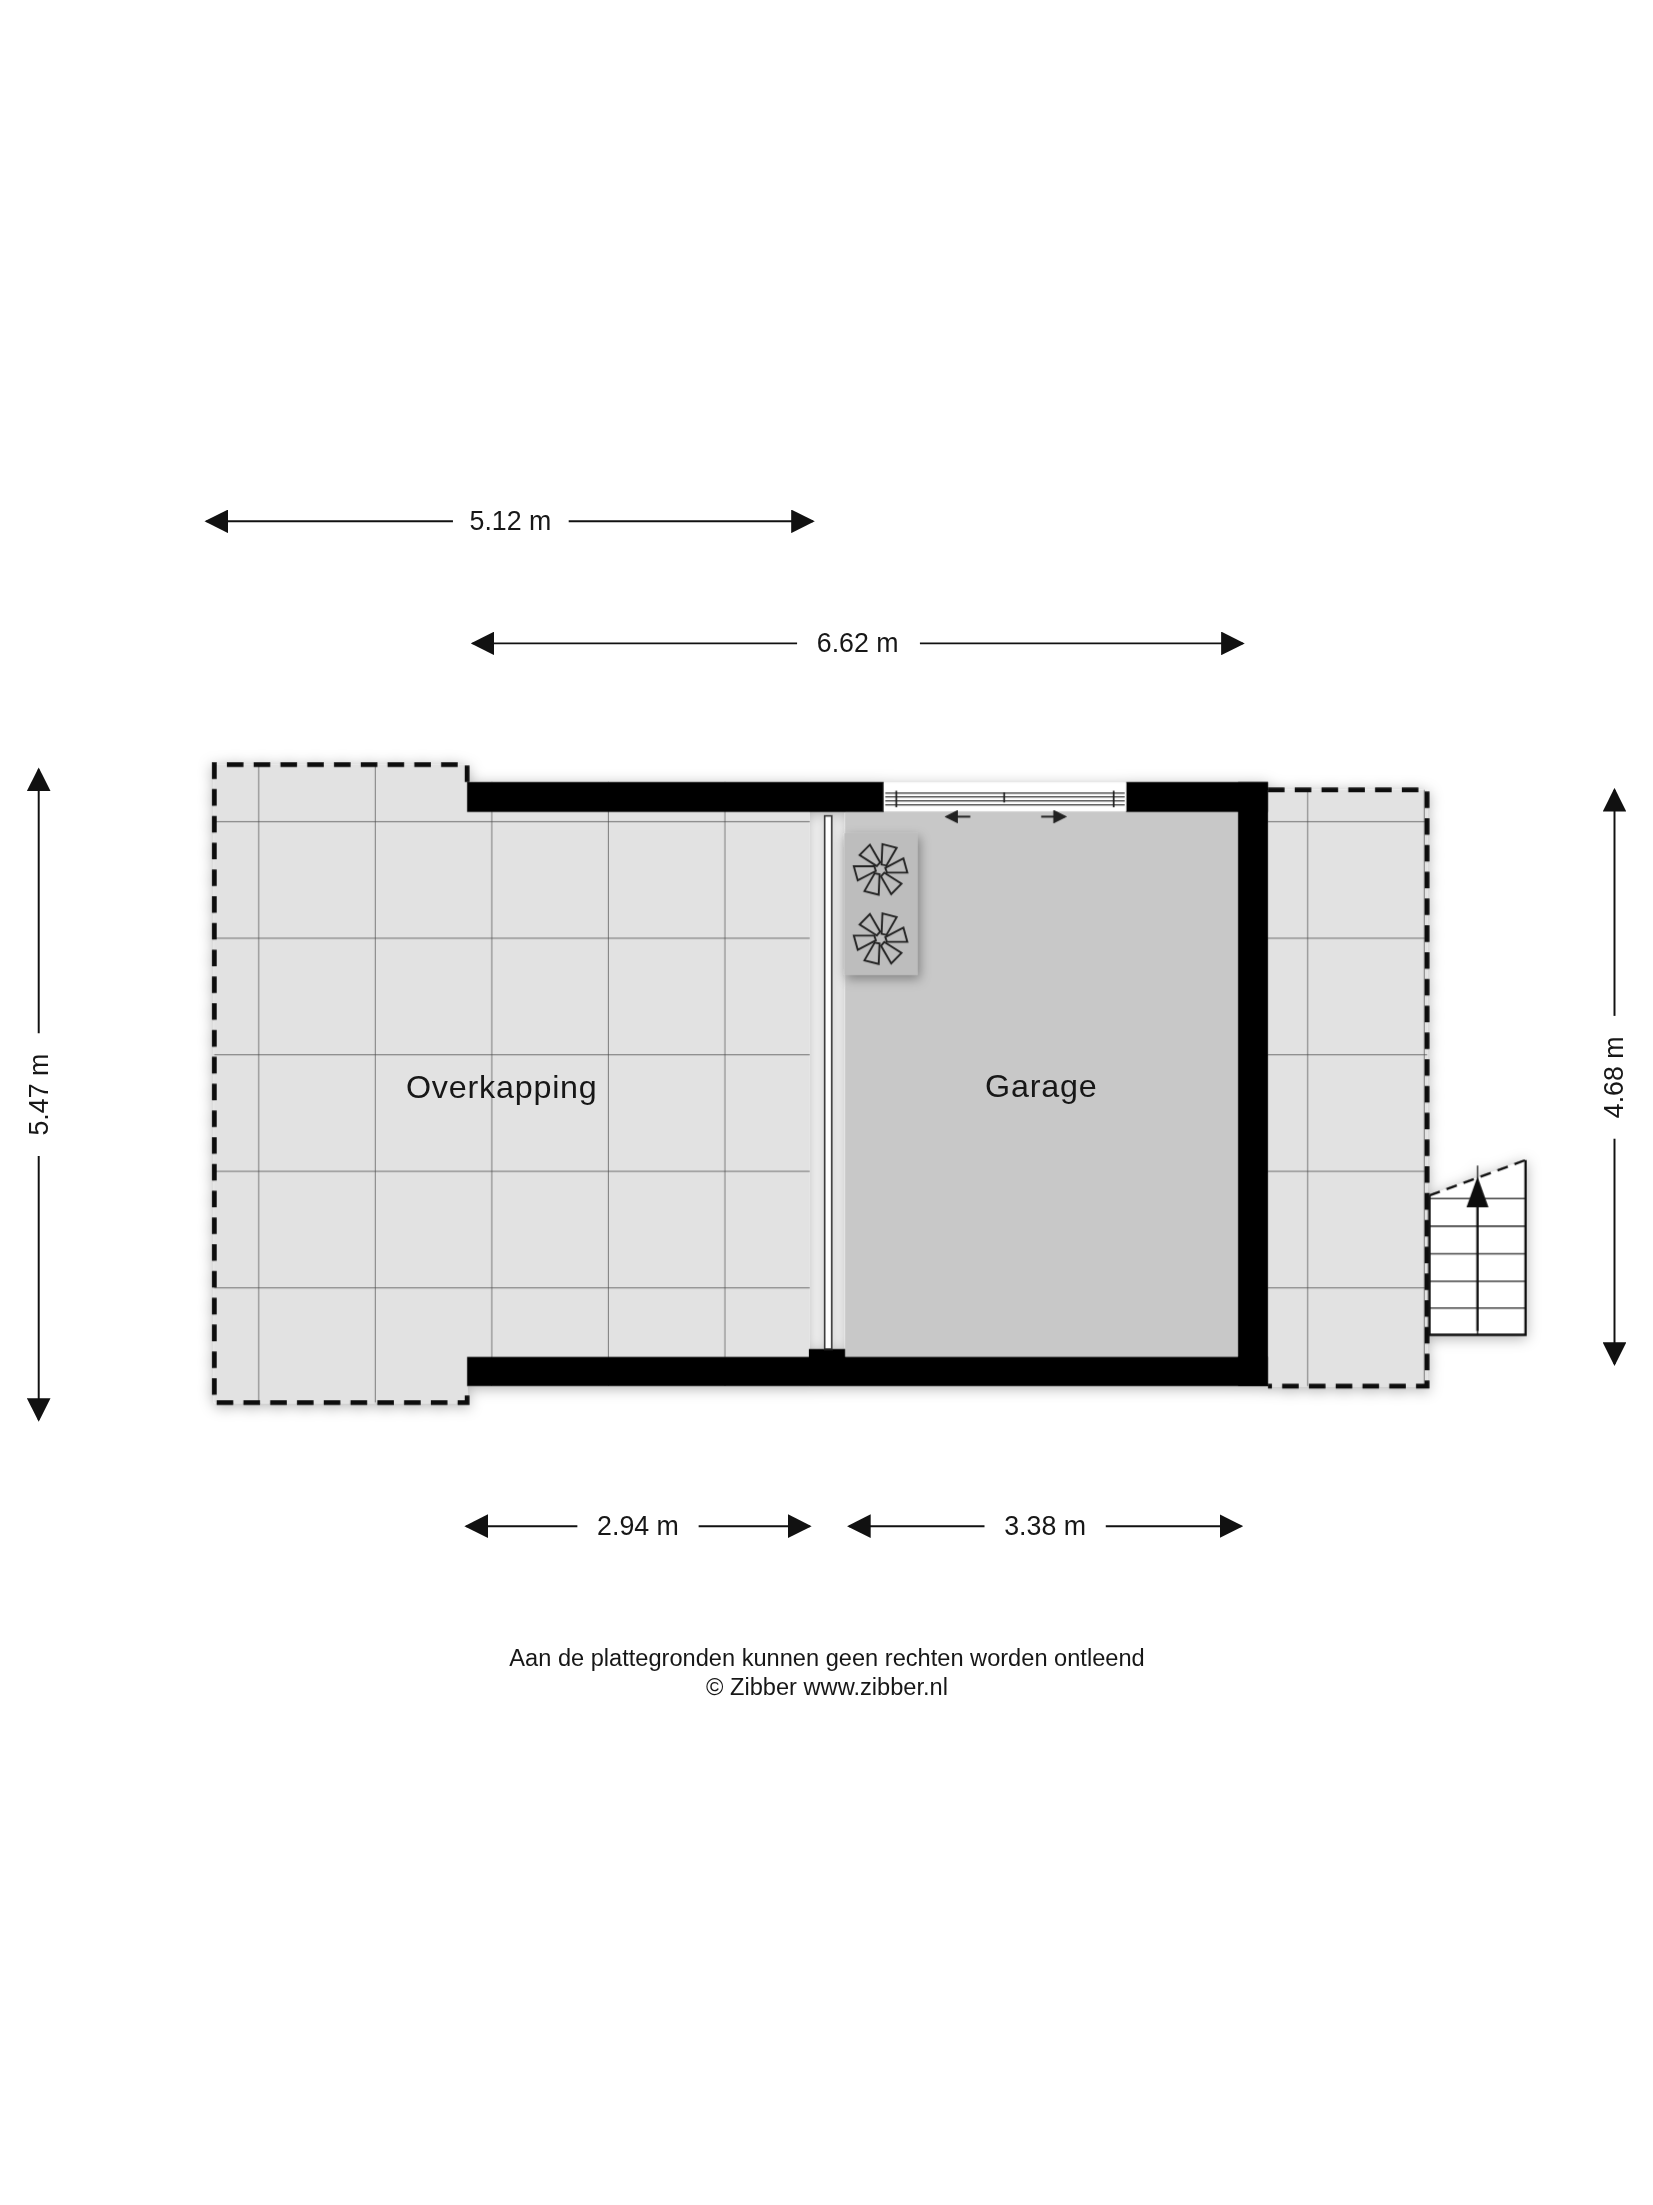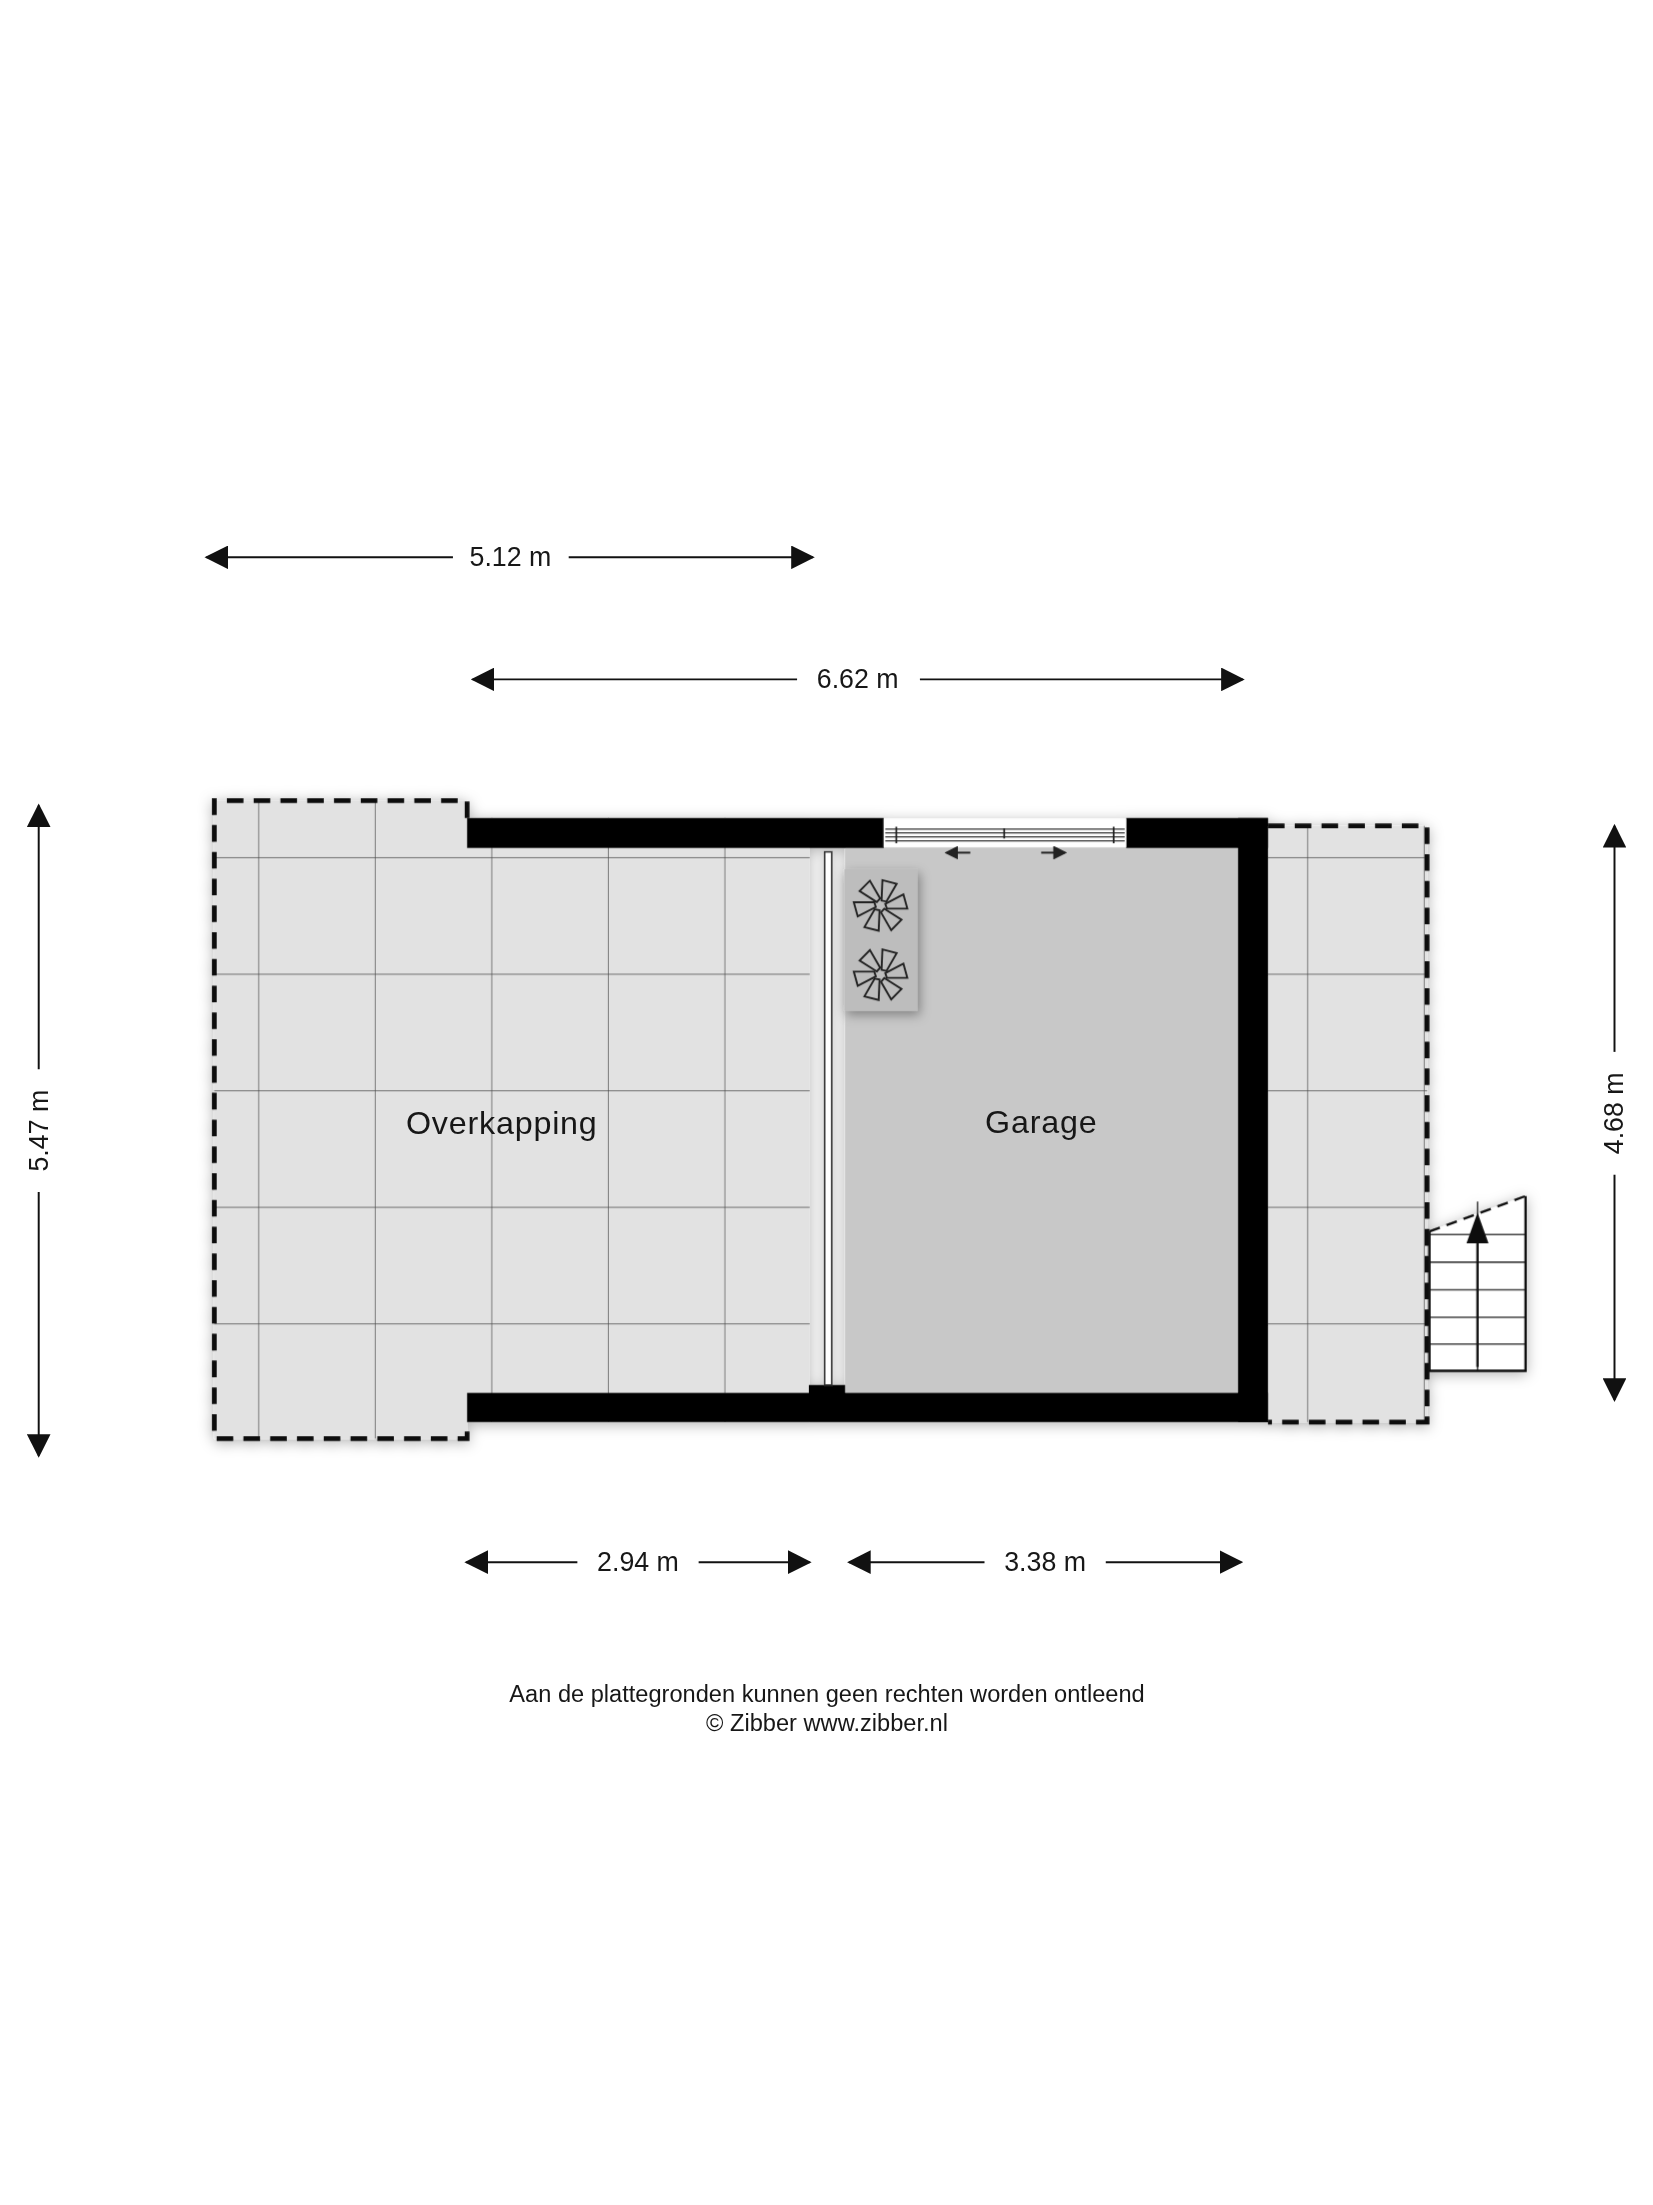--- a/index.html
+++ b/index.html
@@ -2,21 +2,20 @@
 <html style="font-size:12.6px"><head>
 <meta charset="utf-8">
 <style>
   html,body{margin:0;padding:0;background:#ffffff;}
   .page{
     position:relative;
     width:1654px;height:1717px;
     background:#ffffff;
     font-family:"Liberation Sans", sans-serif;
     overflow:hidden;
-    margin-top:36px;
   }
   .page svg{position:absolute;left:0;top:0;}
   text{fill:#171717;font-family:"Liberation Sans", sans-serif;}
   .dim-label{font-size:34px;text-anchor:middle;}
   .room-label{font-size:41px;text-anchor:middle;letter-spacing:1px;}
   .footer-label{font-size:30px;text-anchor:middle;}
   .dim-line{stroke:#111111;stroke-width:2.5;fill:none;}
   .dash-outline{stroke:#0a0a0a;stroke-width:6;fill:none;stroke-dasharray:21 13;}
   .tile-area{stroke:none;}
   .wall{fill:#050505;stroke:none;}

